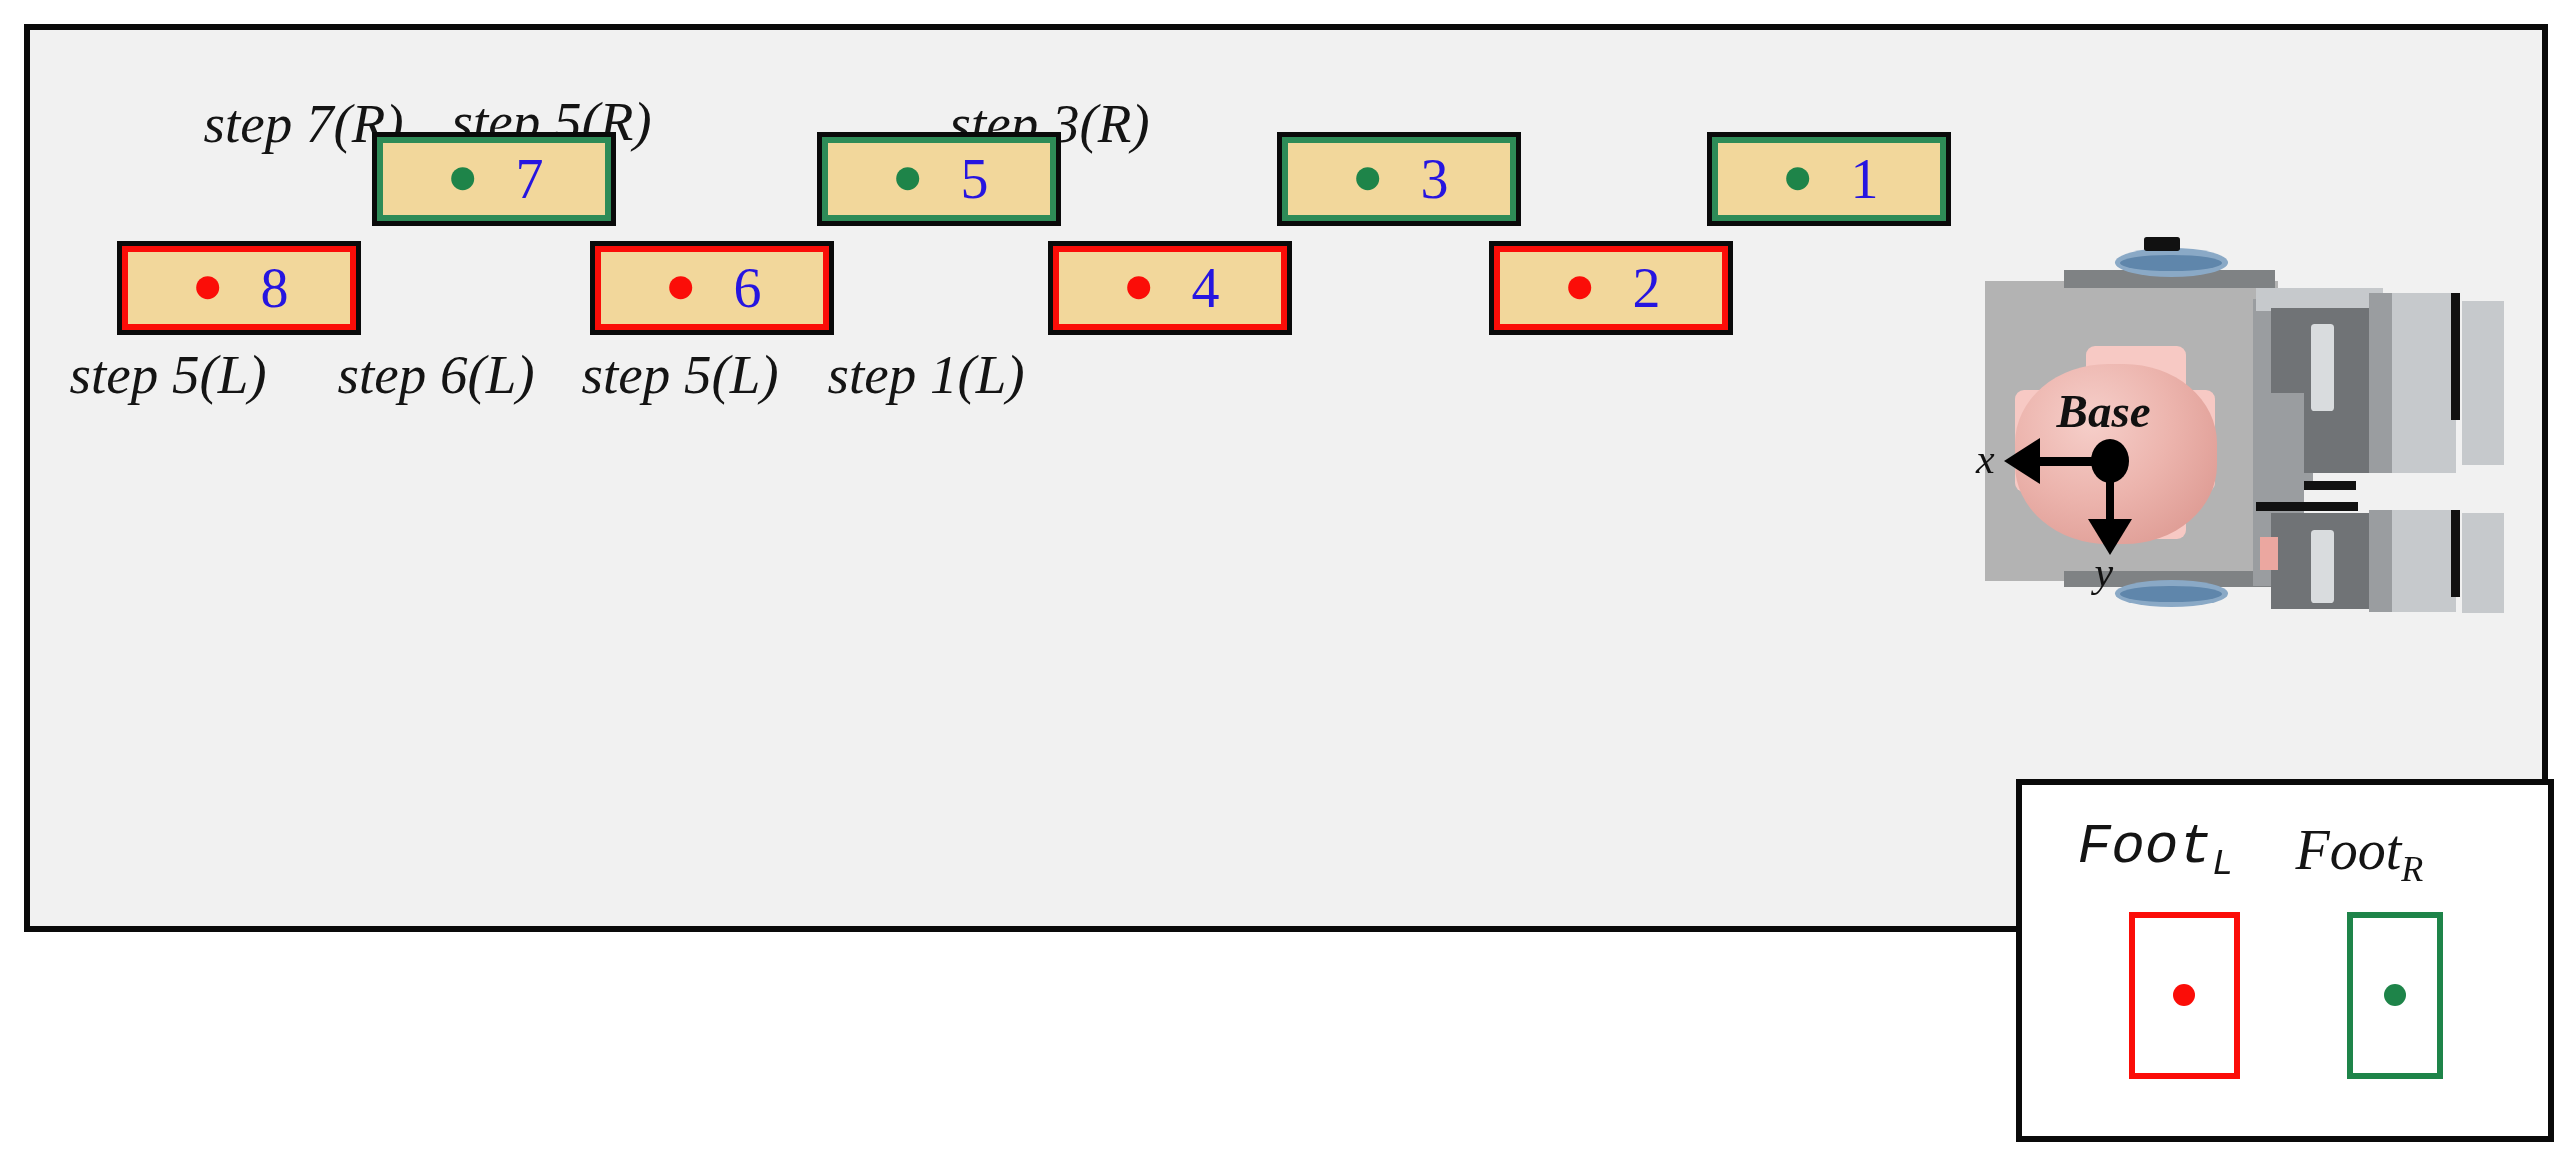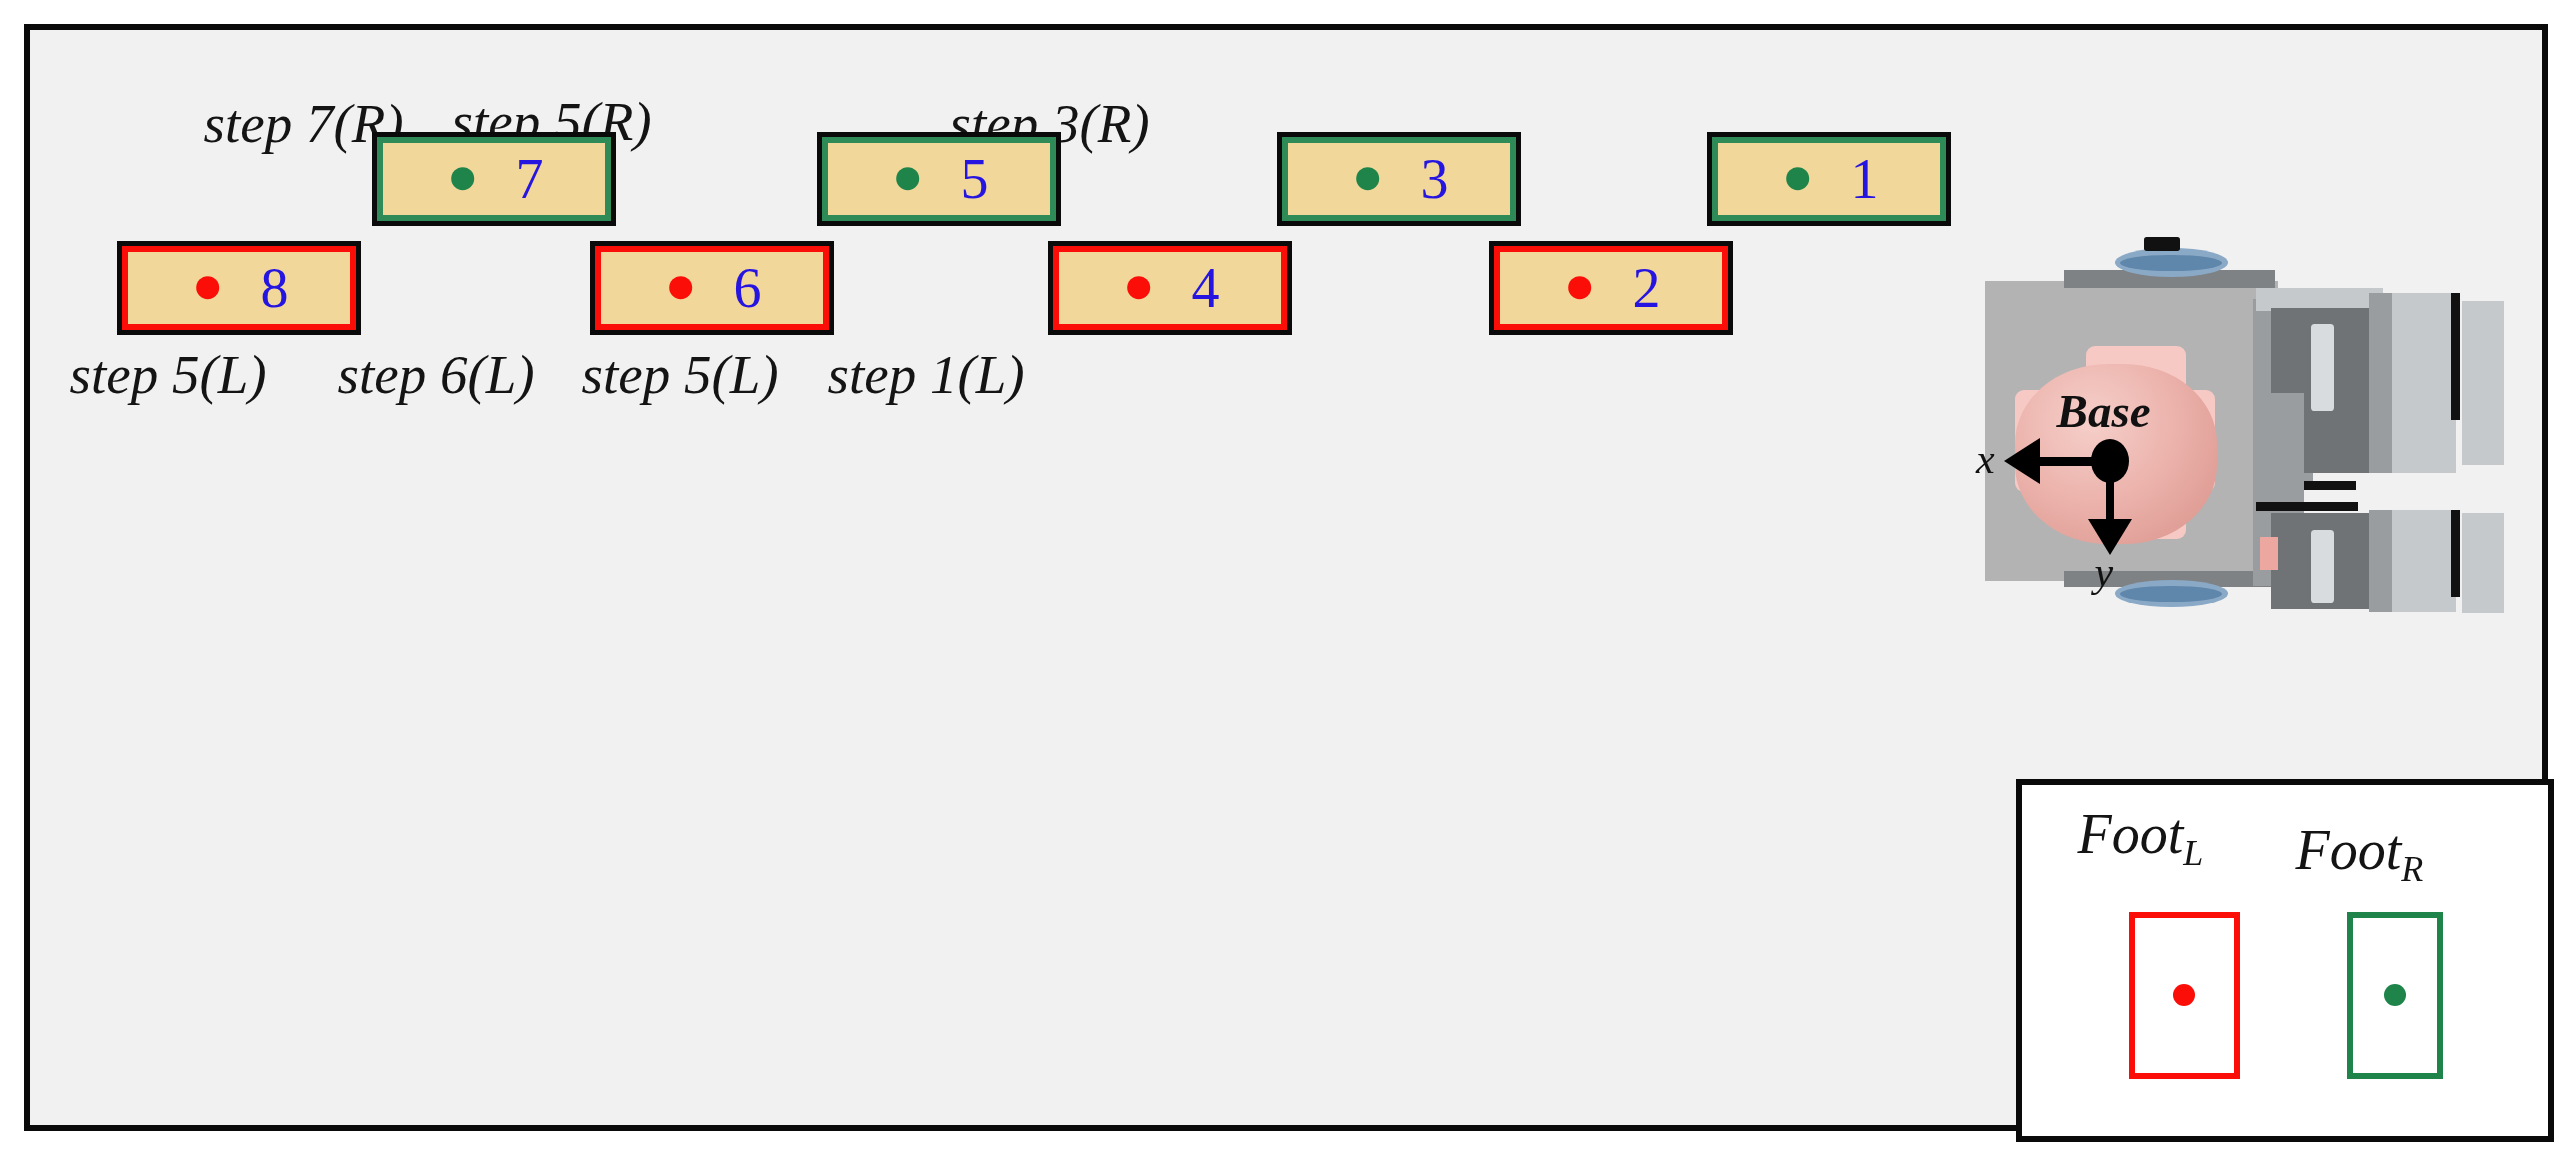--- a/index.html
+++ b/index.html
@@ -16,21 +16,21 @@
     height: 1170px;
     background: #ffffff;
     overflow: hidden;
   }
   
   #outer-frame {
     position: absolute;
     left: 23.6px;
     top: 23.6px;
     width: 2524px;
-    height: 1107px;
+    height: 908px;
     border: 6.4px solid #0a0a0a;
     background: #f1f1f1;
     box-sizing: border-box;
   }
   
   .footprint {
     position: absolute;
     box-sizing: border-box;
     background: #f2d79b;
     border: 5.5px solid #0a0a0a;
@@ -296,21 +296,21 @@
       <div class="r-leg-dark" style="left:289px; top:276px; width:98px; height:96px;"></div>
       <div class="r-leg-slot" style="left:329px; top:293px; width:23.6px; height:73px;"></div>
       <div class="r-leg-light" style="left:387px; top:273px; width:87px; height:102px;"></div>
       <div class="r-leg-mid" style="left:387px; top:273px; width:23.6px; height:102px;"></div>
       <div class="r-blackbar" style="left:469px; top:273px; width:9px; height:87px;"></div>
       <div class="r-leg-light" style="left:480px; top:276px; width:42px; height:100px;"></div>
       <div class="r-pinkbit" style="left:278px; top:300px; width:18px; height:33px;"></div>
     </div>
 
     <div id="legend-box">
-      <div class="legend-title" style="left:56px; top:17px;"><span>Foot</span><span class="sub">L</span></div>
+      <div class="legend-title" style="left:56px; top:30px;font-family:Liberation Mono, monospace;"><span>Foot</span><span class="sub">L</span></div>
 
       <div class="legend-title" style="left:274px; top:33px;"><span>Foot</span><span class="sub">R</span></div>
 
       <div id="legend-foot-l" class="legend-swatch" style="left:107px; top:127px; width:111px; height:167px;">
         <div class="dot"></div>
       </div>
 
       <div id="legend-foot-r" class="legend-swatch" style="left:325px; top:127px; width:96px; height:167px;">
         <div class="dot"></div>
       </div>

